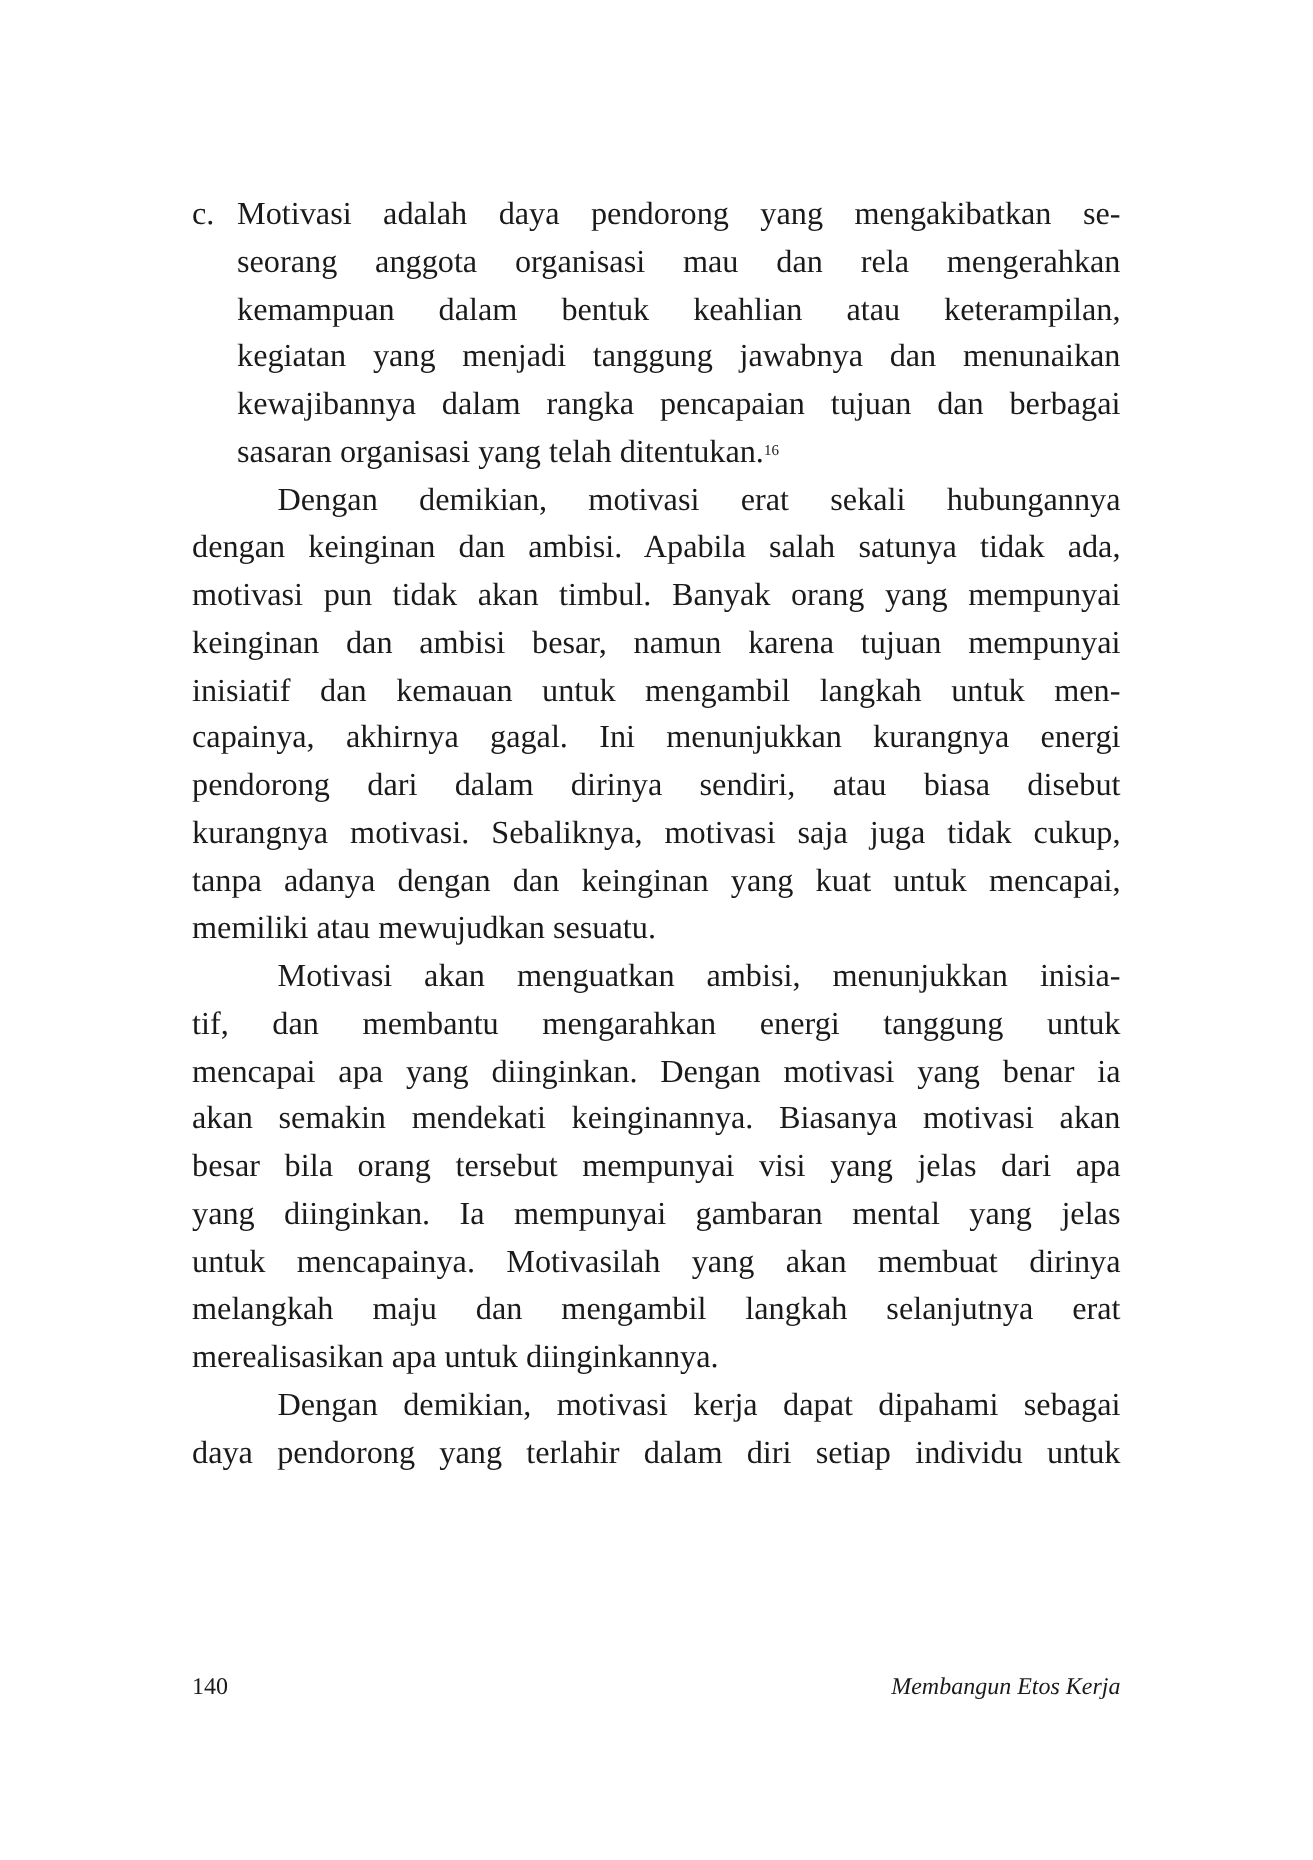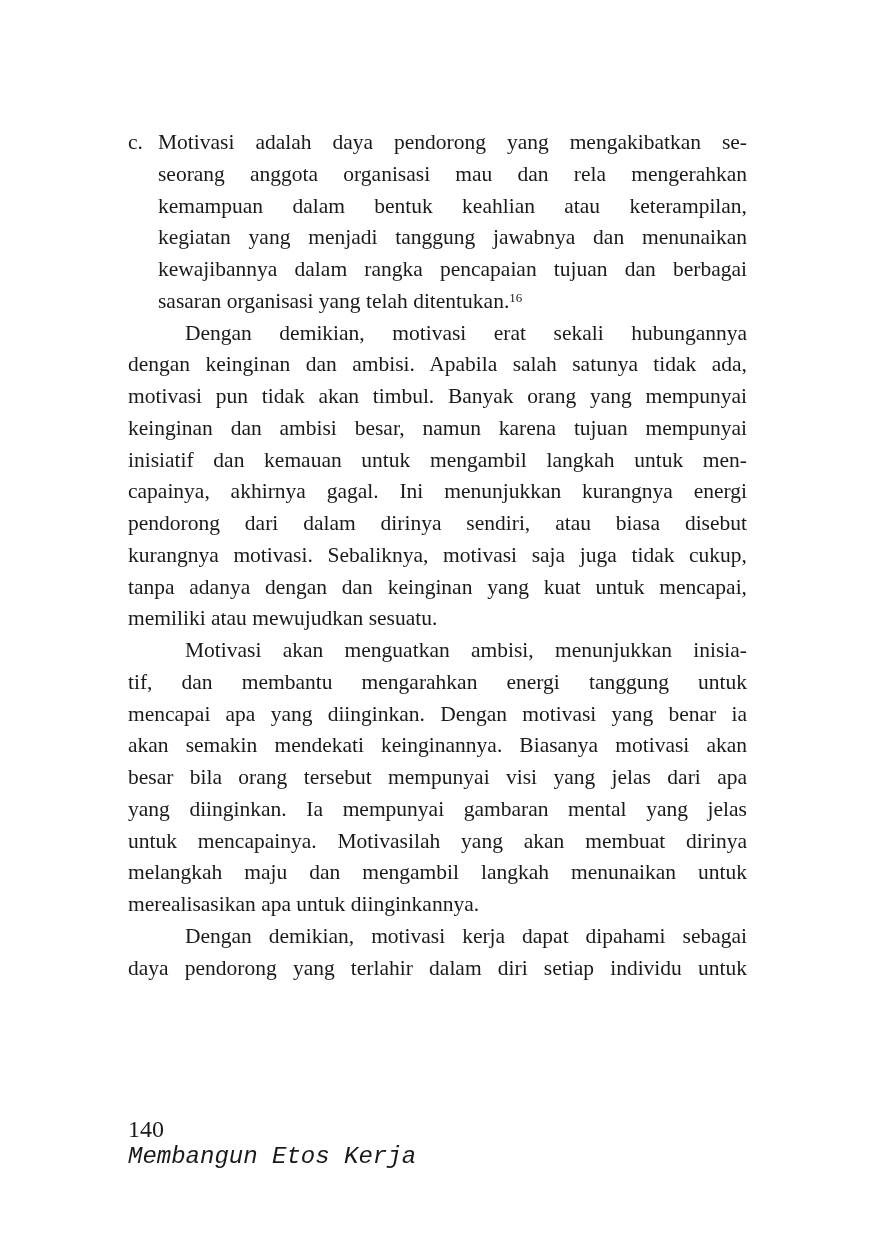--- a/index.html
+++ b/index.html
@@ -33,37 +33,36 @@
     -moz-text-align-last: left;
   }
   .line.indent { text-indent: 57px; }
   .block.hang { position: relative; padding-left: 30px; }
   .block.hang .marker {
     position: absolute;
     left: 0; top: 0;
     line-height: 31.75px;
   }
   sup.fnref {
-    font-size: 13px;
+    font-size: 10px;
     line-height: 0;
     position: relative;
     top: -0.45em;
     vertical-align: baseline;
   }
   .footer {
     position: absolute;
     left: 128px; top: 1116px;
     width: 619px;
     display: flex;
     justify-content: space-between;
     align-items: baseline;
-    font-size: 24px;
-    flex-direction: column;
+    font-size: 16px;
   }
-  .running-title { font-style: italic; font-family: Liberation Mono, monospace; }
+  .running-title { font-style: italic; }
 </style>
 </head>
 <body>
 
 <div class="page">
   <div class="text-block">
       <div class="block hang">
         <span class="marker">c.</span>
         <div class="line">Motivasi adalah daya pendorong yang mengakibatkan se-</div>
         <div class="line">seorang anggota organisasi mau dan rela mengerahkan</div>
@@ -85,21 +84,21 @@
         <div class="line last">memiliki atau mewujudkan sesuatu.</div>
       </div>
       <div class="block">
         <div class="line indent">Motivasi akan menguatkan ambisi, menunjukkan inisia-</div>
         <div class="line">tif, dan membantu mengarahkan energi tanggung untuk</div>
         <div class="line">mencapai apa yang diinginkan. Dengan motivasi yang benar ia</div>
         <div class="line">akan semakin mendekati keinginannya. Biasanya motivasi akan</div>
         <div class="line">besar bila orang tersebut mempunyai visi yang jelas dari apa</div>
         <div class="line">yang diinginkan. Ia mempunyai gambaran mental yang jelas</div>
         <div class="line">untuk mencapainya. Motivasilah yang akan membuat dirinya</div>
-        <div class="line">melangkah maju dan mengambil langkah menunaikan untuk</div>
+        <div class="line">melangkah maju dan mengambil langkah selanjutnya erat</div>
         <div class="line last">merealisasikan apa untuk diinginkannya.</div>
       </div>
       <div class="block">
         <div class="line indent">Dengan demikian, motivasi kerja dapat dipahami sebagai</div>
         <div class="line">daya pendorong yang terlahir dalam diri setiap individu untuk</div>
       </div>
     </div>
   <div class="footer">
     <span class="page-number">140</span>
     <span class="running-title">Membangun Etos Kerja</span>

